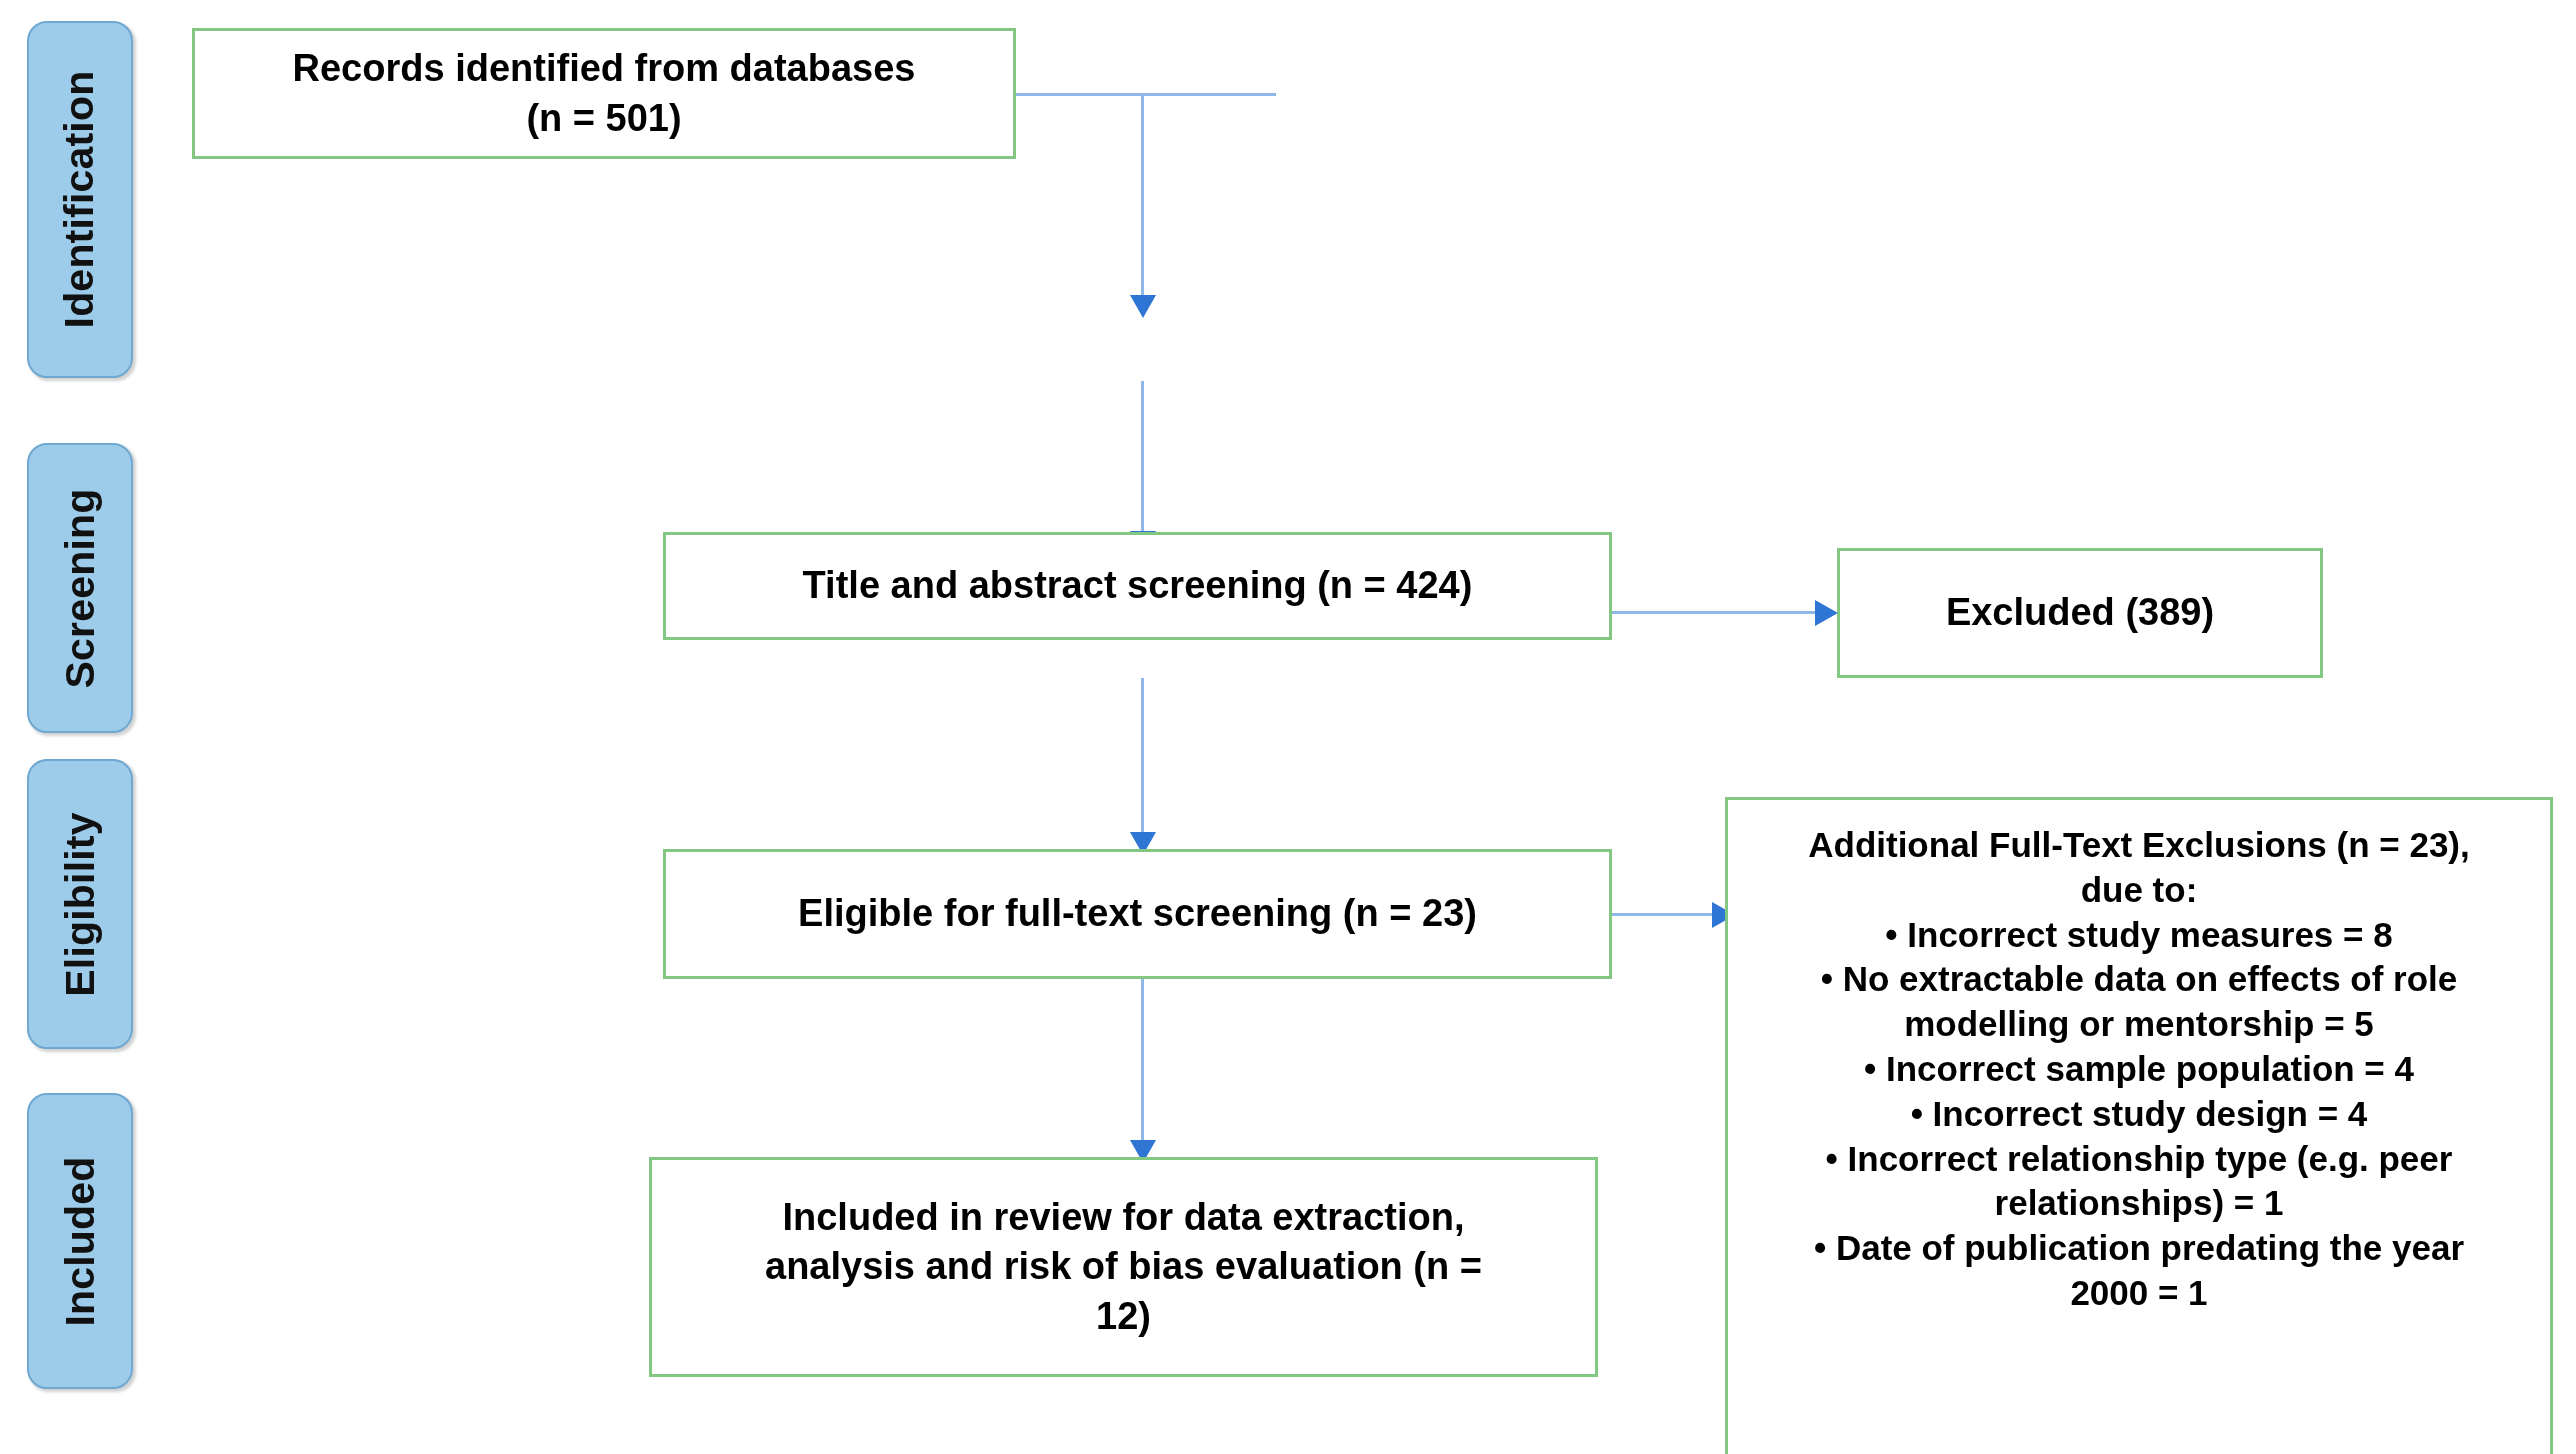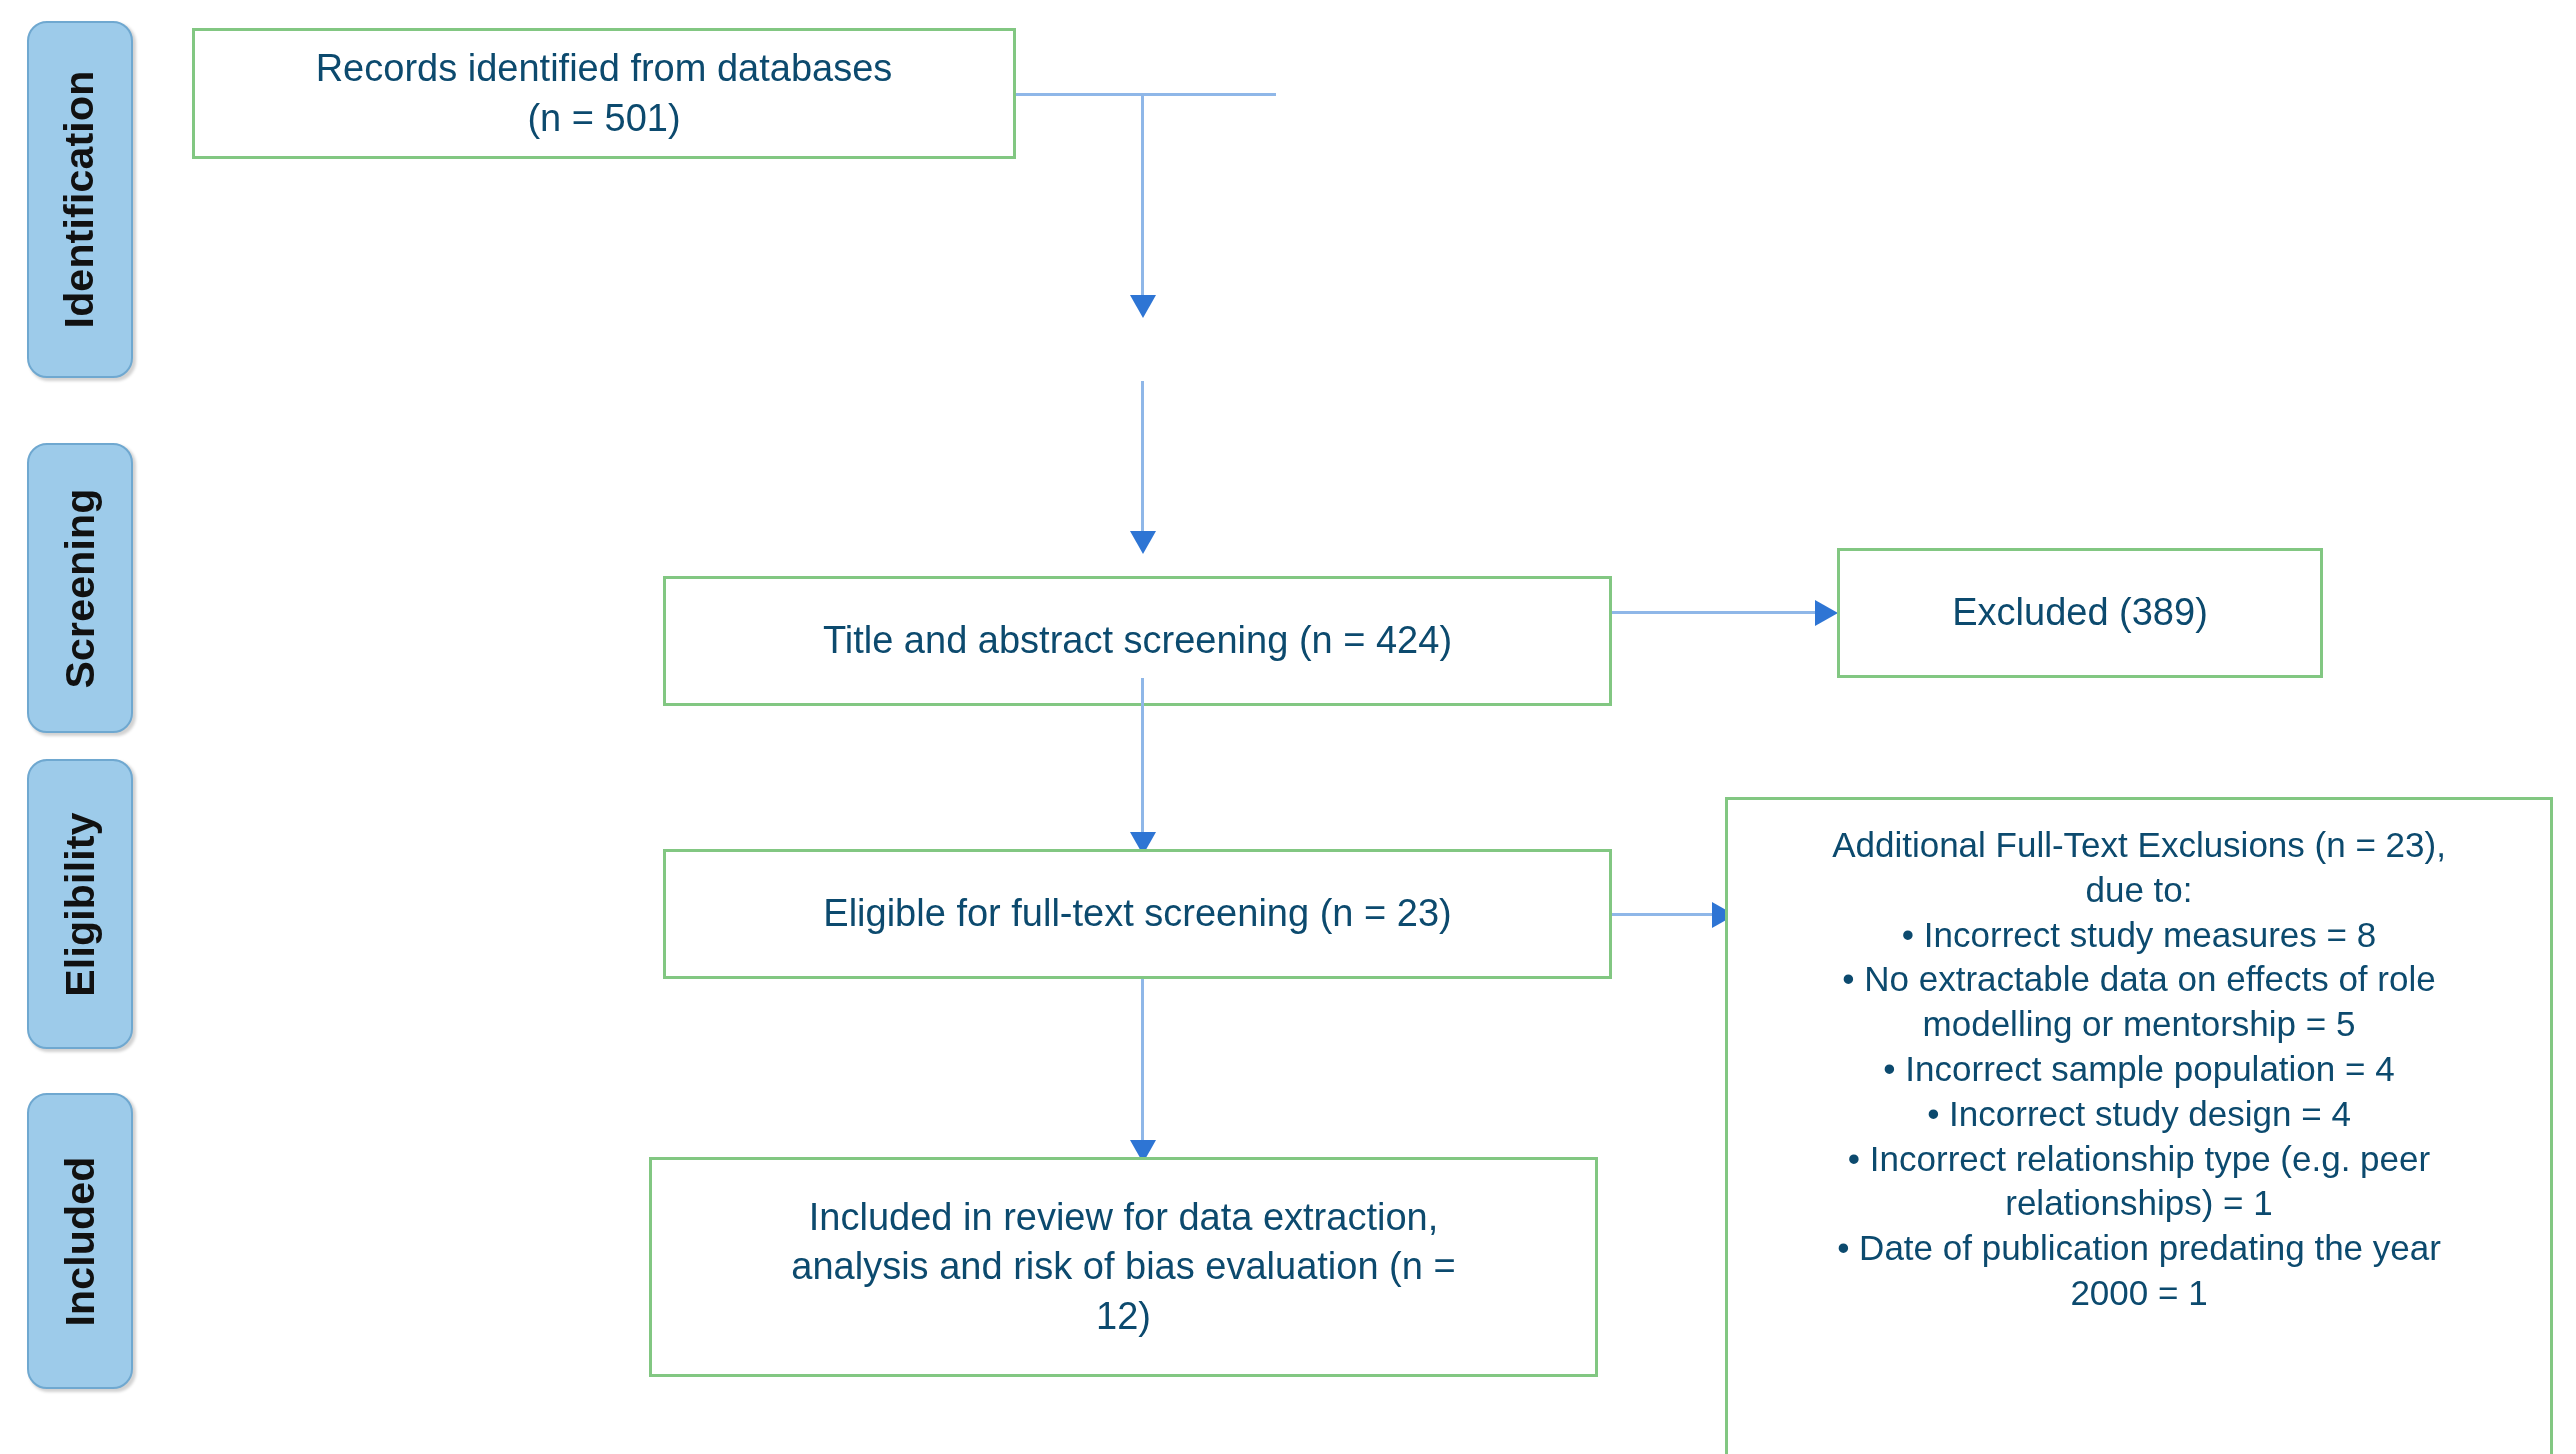--- a/index.html
+++ b/index.html
@@ -48,23 +48,24 @@
     background: #ffffff;
     border: 3px solid #82C782;
     display: flex;
     align-items: center;
     justify-content: center;
     text-align: center;
   }
   .box .box-text {
     font-size: 38px;
     line-height: 1.30;
-    color: #0c4a6e;
+    color: #000000;
     padding: 0 20px;
     white-space: pre-line;
+    font-weight: bold;
   }
 
   
   .box.exclusions {
     align-items: flex-start;
     justify-content: center;
     padding-top: 23px;
     margin-top: 48px;
   }
   .box.exclusions .box-text {
@@ -125,21 +126,21 @@
 
 
   <div class="conn h" style="left:1016px; top:93px; width:260px;"></div>
   <div class="conn v" style="left:1141px; top:93px; height:216px;"></div>
   <div class="arrowhead down" style="left:1130px; top:295px;"></div>
 
 
   <div class="conn v" style="left:1141px; top:381px; height:166px;"></div>
   <div class="arrowhead down" style="left:1130px; top:531px;"></div>
 
-  <div class="box" style="left:663px; top:576px; width:949px; height:130px;">
+  <div class="box" style="left:663px; top:532px; width:949px; height:108px;">
     <div class="box-text">Title and abstract screening (n = 424)</div>
   </div>
 
   <div class="conn h" style="left:1612px; top:611px; width:213px;"></div>
   <div class="arrowhead right" style="left:1815px; top:600px;"></div>
 
   <div class="box" style="left:1837px; top:548px; width:486px; height:130px;text-align:right;">
     <div class="box-text">Excluded (389)</div>
   </div>
 

